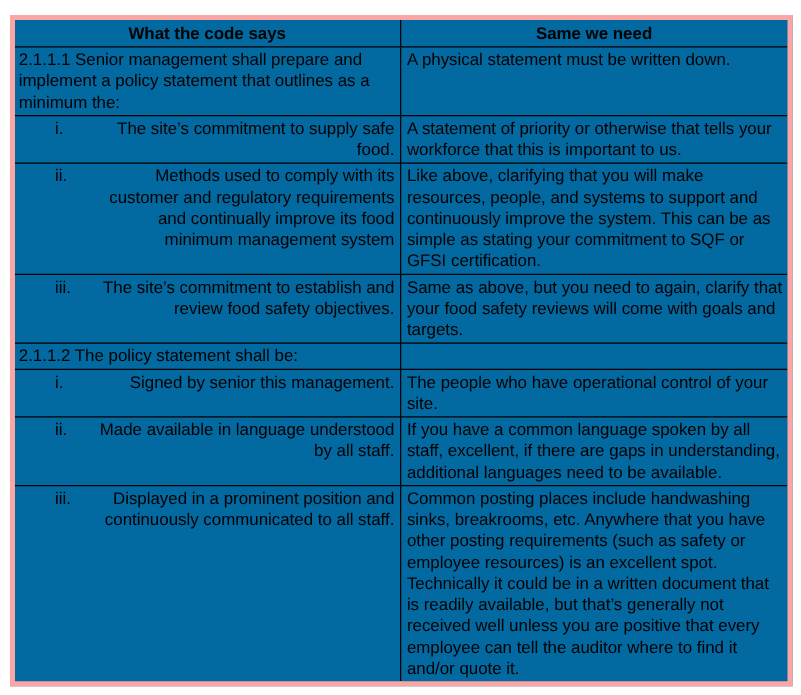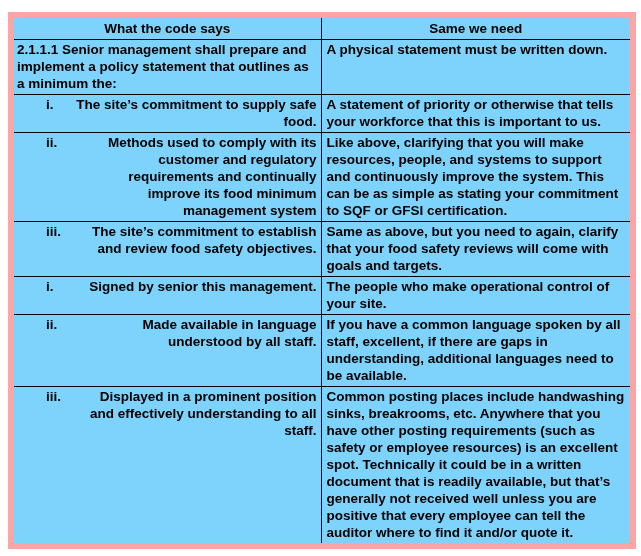--- a/index.html
+++ b/index.html
@@ -10,35 +10,34 @@
   body {
     width: 641px;
     height: 556px;
     overflow: hidden;
   }
   table.doc-table {
     border-collapse: collapse;
     table-layout: fixed;
     width: 622px;
     margin: 12px 0 0 8px;
-    border: 6px solid #fca5a5;
-    background: #7dd3fc;
+    border: 4px solid #fca5a5;
+    background: #0369a1;
   }
   table.doc-table col.c1 { width: 310px; }
   table.doc-table col.c2 { width: 312px; }
   table.doc-table th,
   table.doc-table td {
     border: 1px solid #000000;
     vertical-align: top;
     font-family: "Liberation Sans", "DejaVu Sans", sans-serif;
     font-size: 13.5px;
     line-height: 17px;
     color: #000000;
     overflow: hidden;
-    font-weight: bold;
   }
   table.doc-table th {
     font-weight: bold;
     text-align: center;
     padding: 2px 2px;
   }
   td.code-cell { padding: 1px 4px 2px 3px; }
   td.need-cell { padding: 1px 4px 2px 5px; }
   .list-item { display: flex; }
   .list-num {
@@ -87,40 +86,44 @@
     <tr>
       <td class="code-cell">
         <div class="list-item">
           <span class="list-num">iii.</span>
           <span class="list-txt">The site’s commitment to establish and review food safety objectives.</span>
         </div>
       </td>
       <td class="need-cell">Same as above, but you need to again, clarify that your food safety reviews will come with goals and targets.</td>
     </tr>
     <tr>
+      <td class="code-cell">2.1.1.2 The policy statement shall be:</td>
+      <td class="need-cell"></td>
+    </tr>
+    <tr>
       <td class="code-cell">
         <div class="list-item">
           <span class="list-num">i.</span>
           <span class="list-txt">Signed by senior this management.</span>
         </div>
       </td>
-      <td class="need-cell">The people who make operational control of your site.</td>
+      <td class="need-cell">The people who have operational control of your site.</td>
     </tr>
     <tr>
       <td class="code-cell">
         <div class="list-item">
           <span class="list-num">ii.</span>
           <span class="list-txt">Made available in language understood by all staff.</span>
         </div>
       </td>
       <td class="need-cell">If you have a common language spoken by all staff, excellent, if there are gaps in understanding, additional languages need to be available.</td>
     </tr>
     <tr>
       <td class="code-cell">
         <div class="list-item">
           <span class="list-num">iii.</span>
-          <span class="list-txt">Displayed in a prominent position and effectively understanding to all staff.</span>
+          <span class="list-txt">Displayed in a prominent position and continuously communicated to all staff.</span>
         </div>
       </td>
       <td class="need-cell">Common posting places include handwashing sinks, breakrooms, etc. Anywhere that you have other posting requirements (such as safety or employee resources) is an excellent spot. Technically it could be in a written document that is readily available, but that’s generally not received well unless you are positive that every employee can tell the auditor where to find it and/or quote it.</td>
     </tr>
   </tbody>
 </table>
 
 </body></html>

